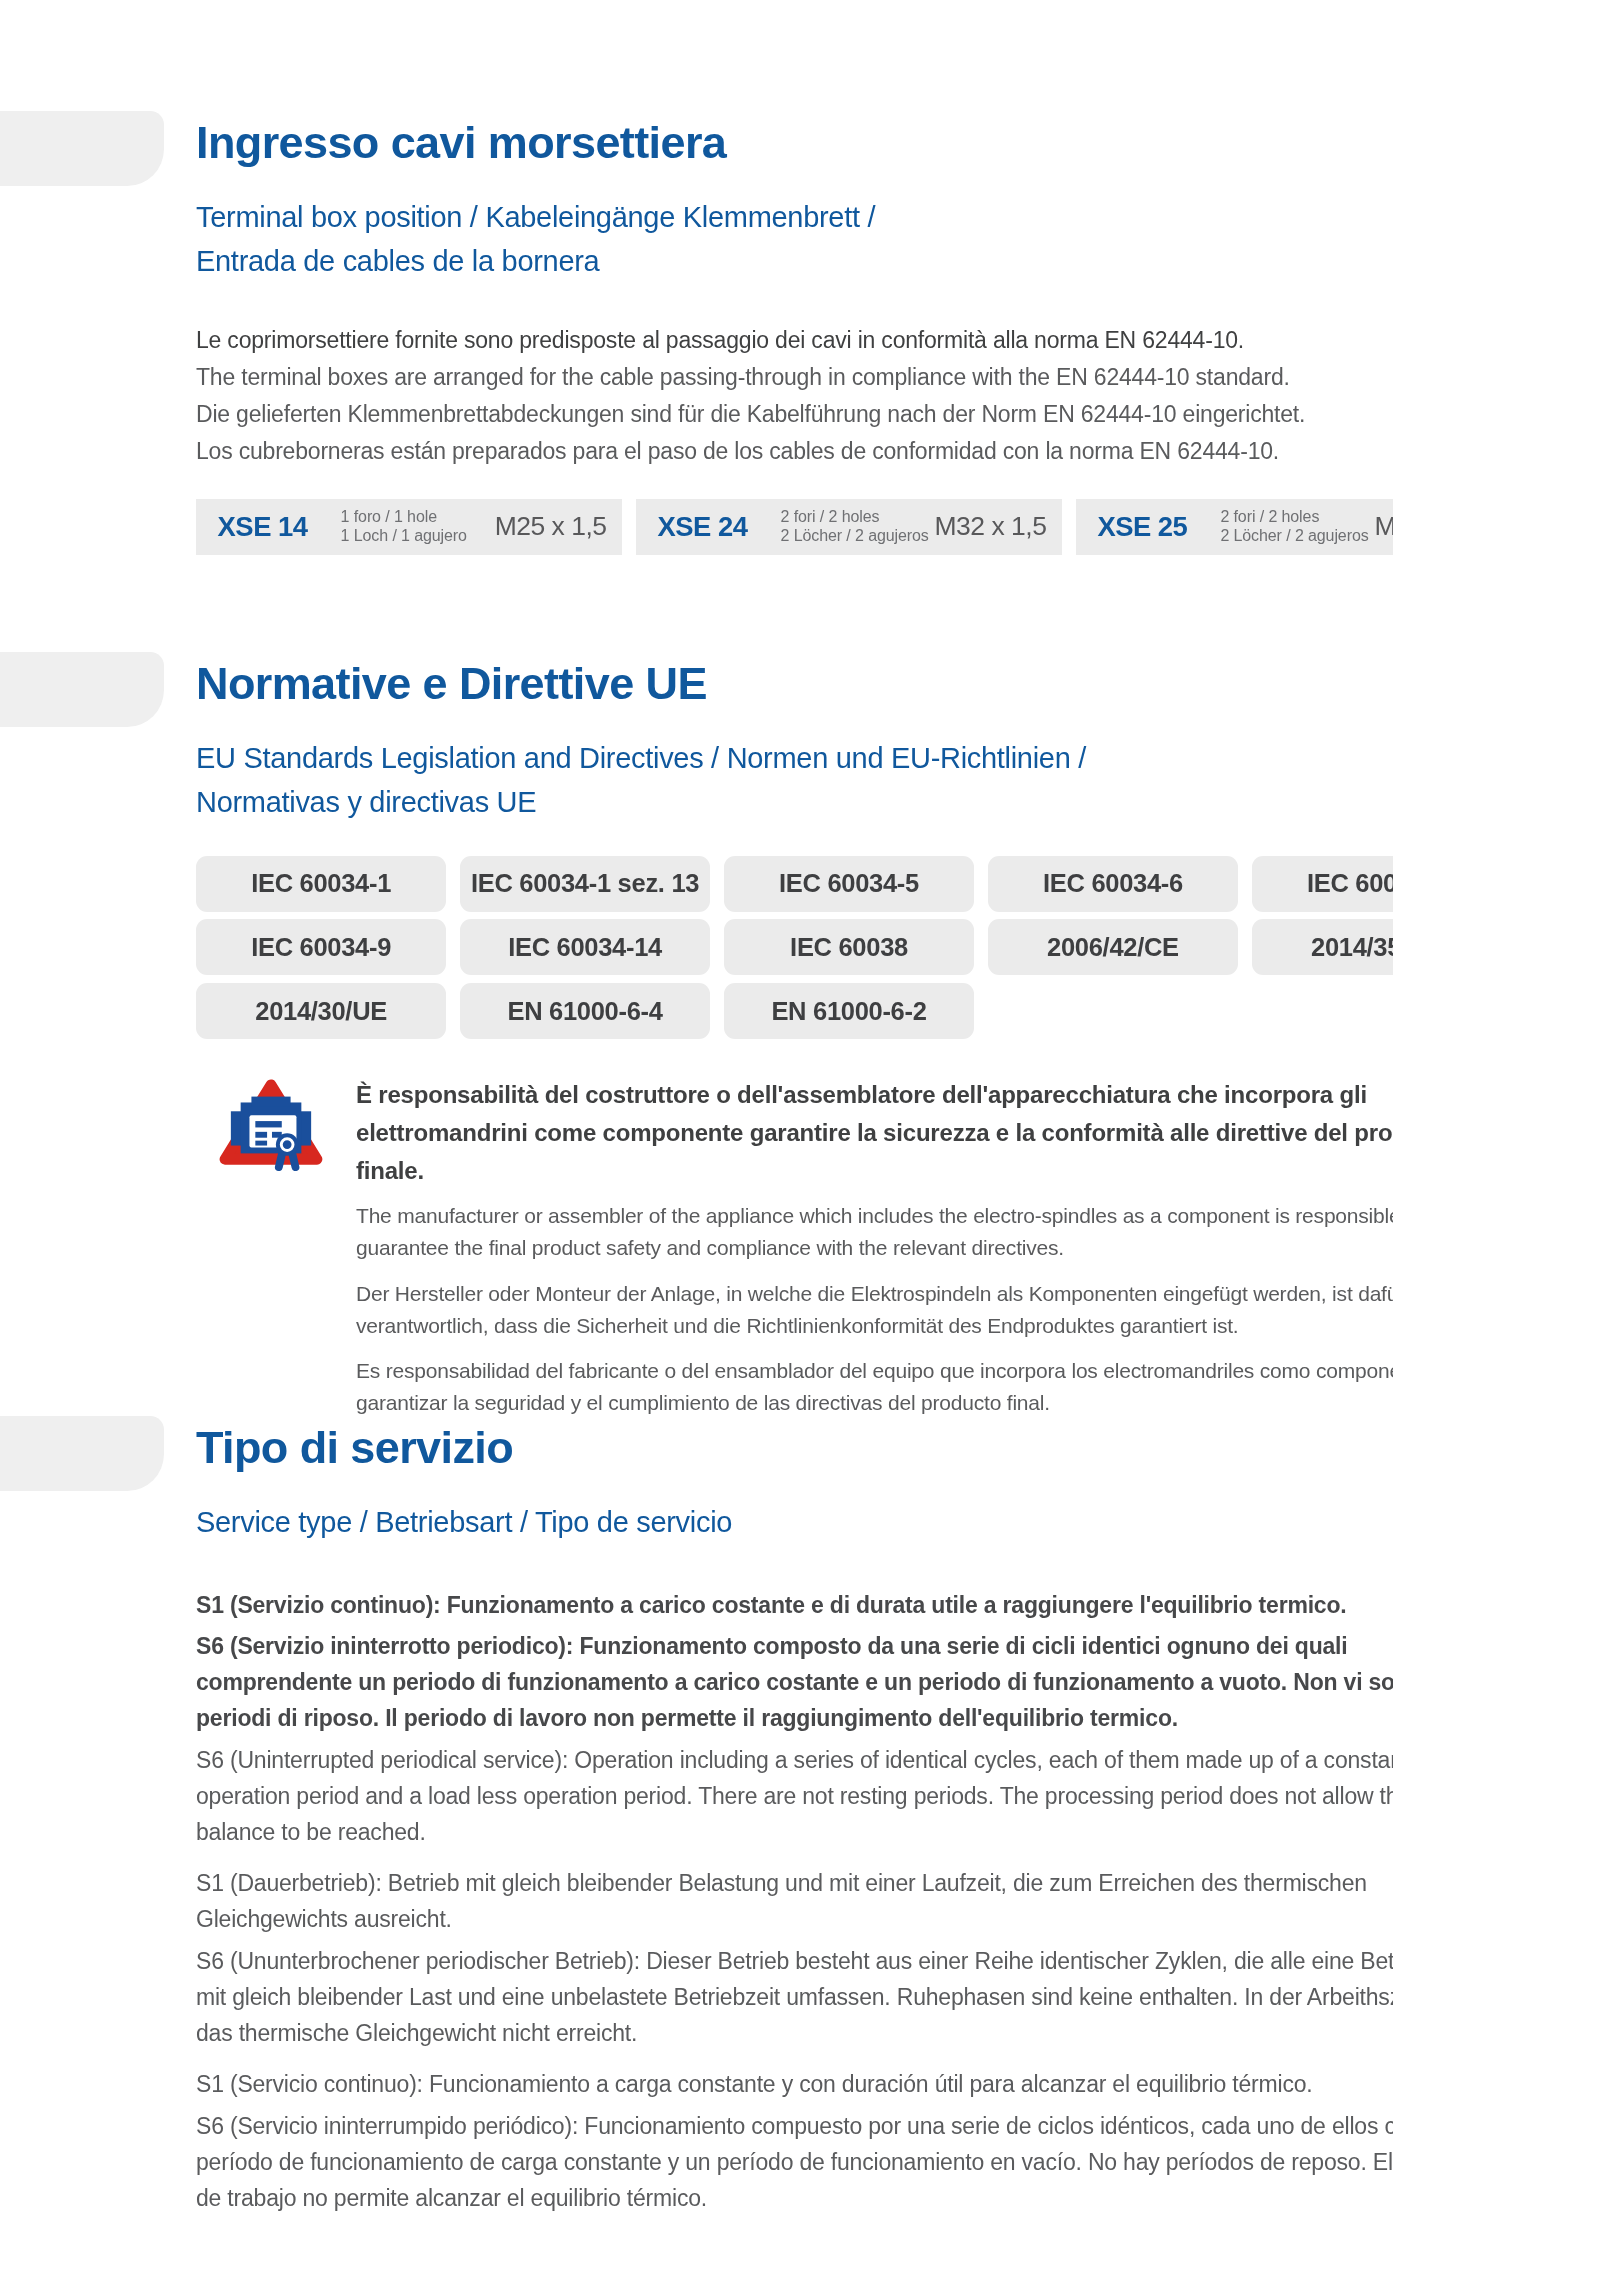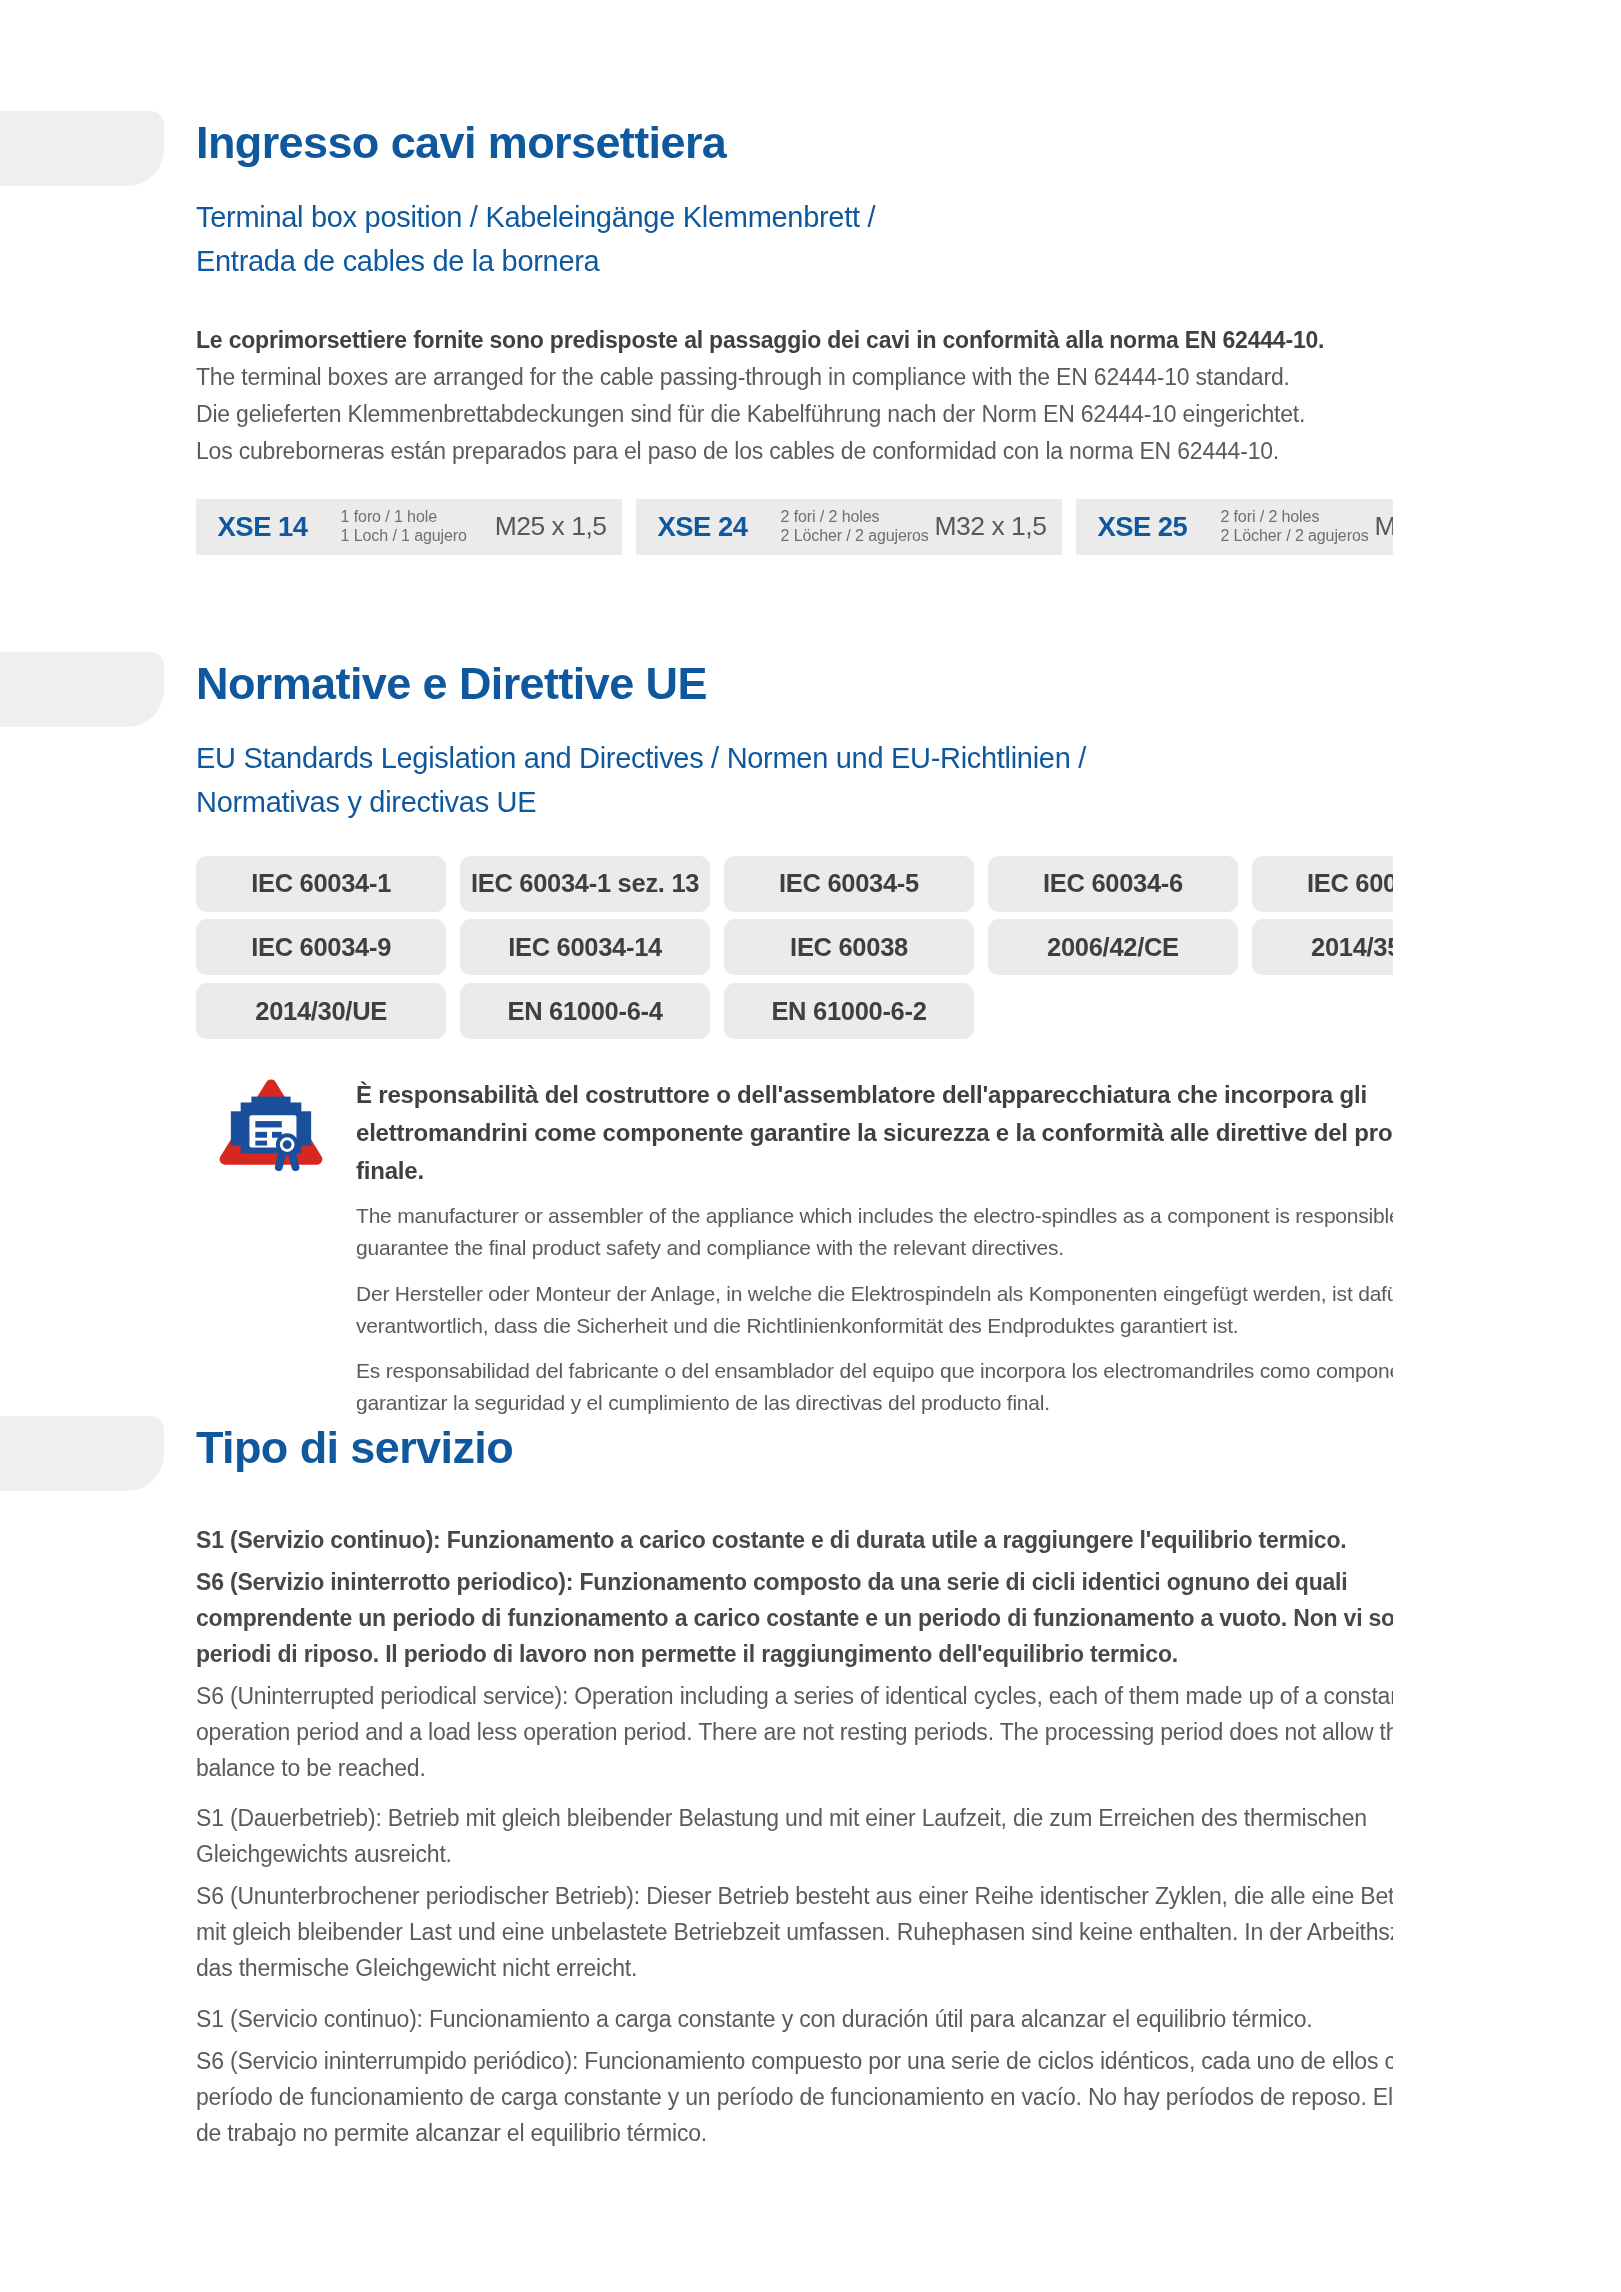--- a/index.html
+++ b/index.html
@@ -41,21 +41,21 @@
     color:#10589d;
   }
   .intro{margin-top:39px;}
   .intro p{
     margin:0;
     font-size:23px;
     line-height:37px;
     letter-spacing:-0.2px;
     color:#5a5b5d;
   }
-  .intro p.lead{font-weight:700;color:#3f4041;}
+  .intro p.lead{font-weight:400;color:#3f4041;}
   .models{
     margin-top:29px;
     display:grid;
     grid-template-columns:repeat(3,1fr);
     gap:13.7px;
   }
   .model-cell{
     background:#ebebeb;
     height:56px;
     display:flex;
@@ -243,20 +243,23 @@
         <p class="notice-lead">È responsabilità del costruttore o dell'assemblatore dell'apparecchiatura che incorpora gli elettromandrini come componente garantire la sicurezza e la conformità alle direttive del prodotto finale.</p>
         <p class="notice-body">The manufacturer or assembler of the appliance which includes the electro-spindles as a component is responsible for guarantee the final product safety and compliance with the relevant directives.</p>
         <p class="notice-body">Der Hersteller oder Monteur der Anlage, in welche die Elektrospindeln als Komponenten eingefügt werden, ist dafür verantwortlich, dass die Sicherheit und die Richtlinienkonformität des Endproduktes garantiert ist.</p>
         <p class="notice-body">Es responsabilidad del fabricante o del ensamblador del equipo que incorpora los electromandriles como componente garantizar la seguridad y el cumplimiento de las directivas del producto final.</p>
       </div>
     </div>
   </div>
 
   <div class="section" style="top:1416px">
     <h1 class="sec-title">Tipo di servizio</h1>
+    <div class="sec-subtitle">
+      <div>Service type / Betriebsart / Tipo de servicio</div>
+    </div>
     <div class="service-paragraphs">
       <p class="sp bold">S1 (Servizio continuo): Funzionamento a carico costante e di durata utile a raggiungere l'equilibrio termico.</p>
       <p class="sp bold">S6 (Servizio ininterrotto periodico): Funzionamento composto da una serie di cicli identici ognuno dei quali comprendente un periodo di funzionamento a carico costante e un periodo di funzionamento a vuoto. Non vi sono periodi di riposo. Il periodo di lavoro non permette il raggiungimento dell'equilibrio termico.</p>
       <p class="sp">S6 (Uninterrupted periodical service): Operation including a series of identical cycles, each of them made up of a constant load operation period and a load less operation period. There are not resting periods. The processing period does not allow the thermal balance to be reached.</p>
       <p class="sp lang-first">S1 (Dauerbetrieb): Betrieb mit gleich bleibender Belastung und mit einer Laufzeit, die zum Erreichen des thermischen Gleichgewichts ausreicht.</p>
       <p class="sp">S6 (Ununterbrochener periodischer Betrieb): Dieser Betrieb besteht aus einer Reihe identischer Zyklen, die alle eine Betriebszeit mit gleich bleibender Last und eine unbelastete Betriebzeit umfassen. Ruhephasen sind keine enthalten. In der Arbeithszeit wird das thermische Gleichgewicht nicht erreicht.</p>
       <p class="sp lang-first">S1 (Servicio continuo): Funcionamiento a carga constante y con duración útil para alcanzar el equilibrio térmico.</p>
       <p class="sp">S6 (Servicio ininterrumpido periódico): Funcionamiento compuesto por una serie de ciclos idénticos, cada uno de ellos con un período de funcionamiento de carga constante y un período de funcionamiento en vacío. No hay períodos de reposo. El período de trabajo no permite alcanzar el equilibrio térmico.</p>
     </div>
   </div>

